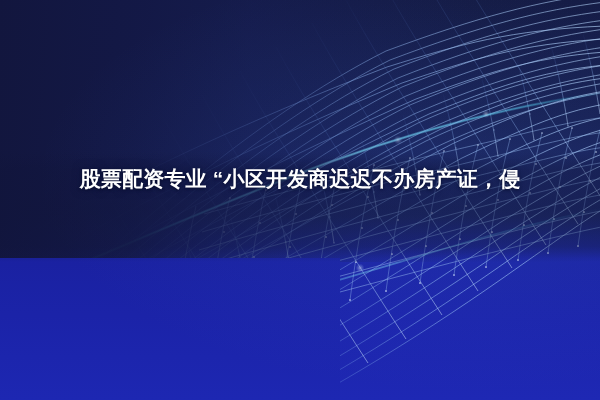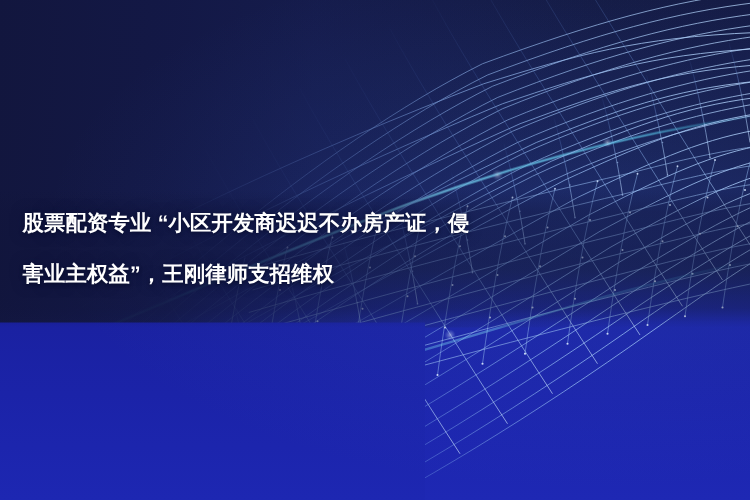--- a/index.html
+++ b/index.html
@@ -77,23 +77,23 @@
     width: 600px;
     height: 400px;
     display: block;
   }
   
   .headline {
     position: absolute;
     left: 0;
     top: 158px;
     width: 600px;
-    text-align: left;
+    text-align: center;
     color: #ffffff;
-    font-size: 17px;
+    font-size: 21px;
     font-weight: bold;
     line-height: 41px;
     letter-spacing: 0.2px;
     text-shadow: 0 1px 3px rgba(6,10,38,0.75), 0 0 10px rgba(10,16,54,0.55);
     white-space: normal;
     padding: 0 18px;
     box-sizing: border-box;
   }
   .headline .l1 { display: block; }
   .headline .l2 { display: block; }
@@ -336,16 +336,15 @@
     </g>
   </svg>
 
   <div class="bg-dark-top"></div>
   <div class="bg-left-solid"></div>
   <div class="bg-vignette"></div>
   <div class="text-band"></div>
 
   <div class="headline">
     <span class="l1">股票配资专业 “小区开发商迟迟不办房产证，侵</span>
-    <span class="l2">害业主权益”，王刚律师支招维权</span>
   </div>
 
 </div>
 
 </body></html>

